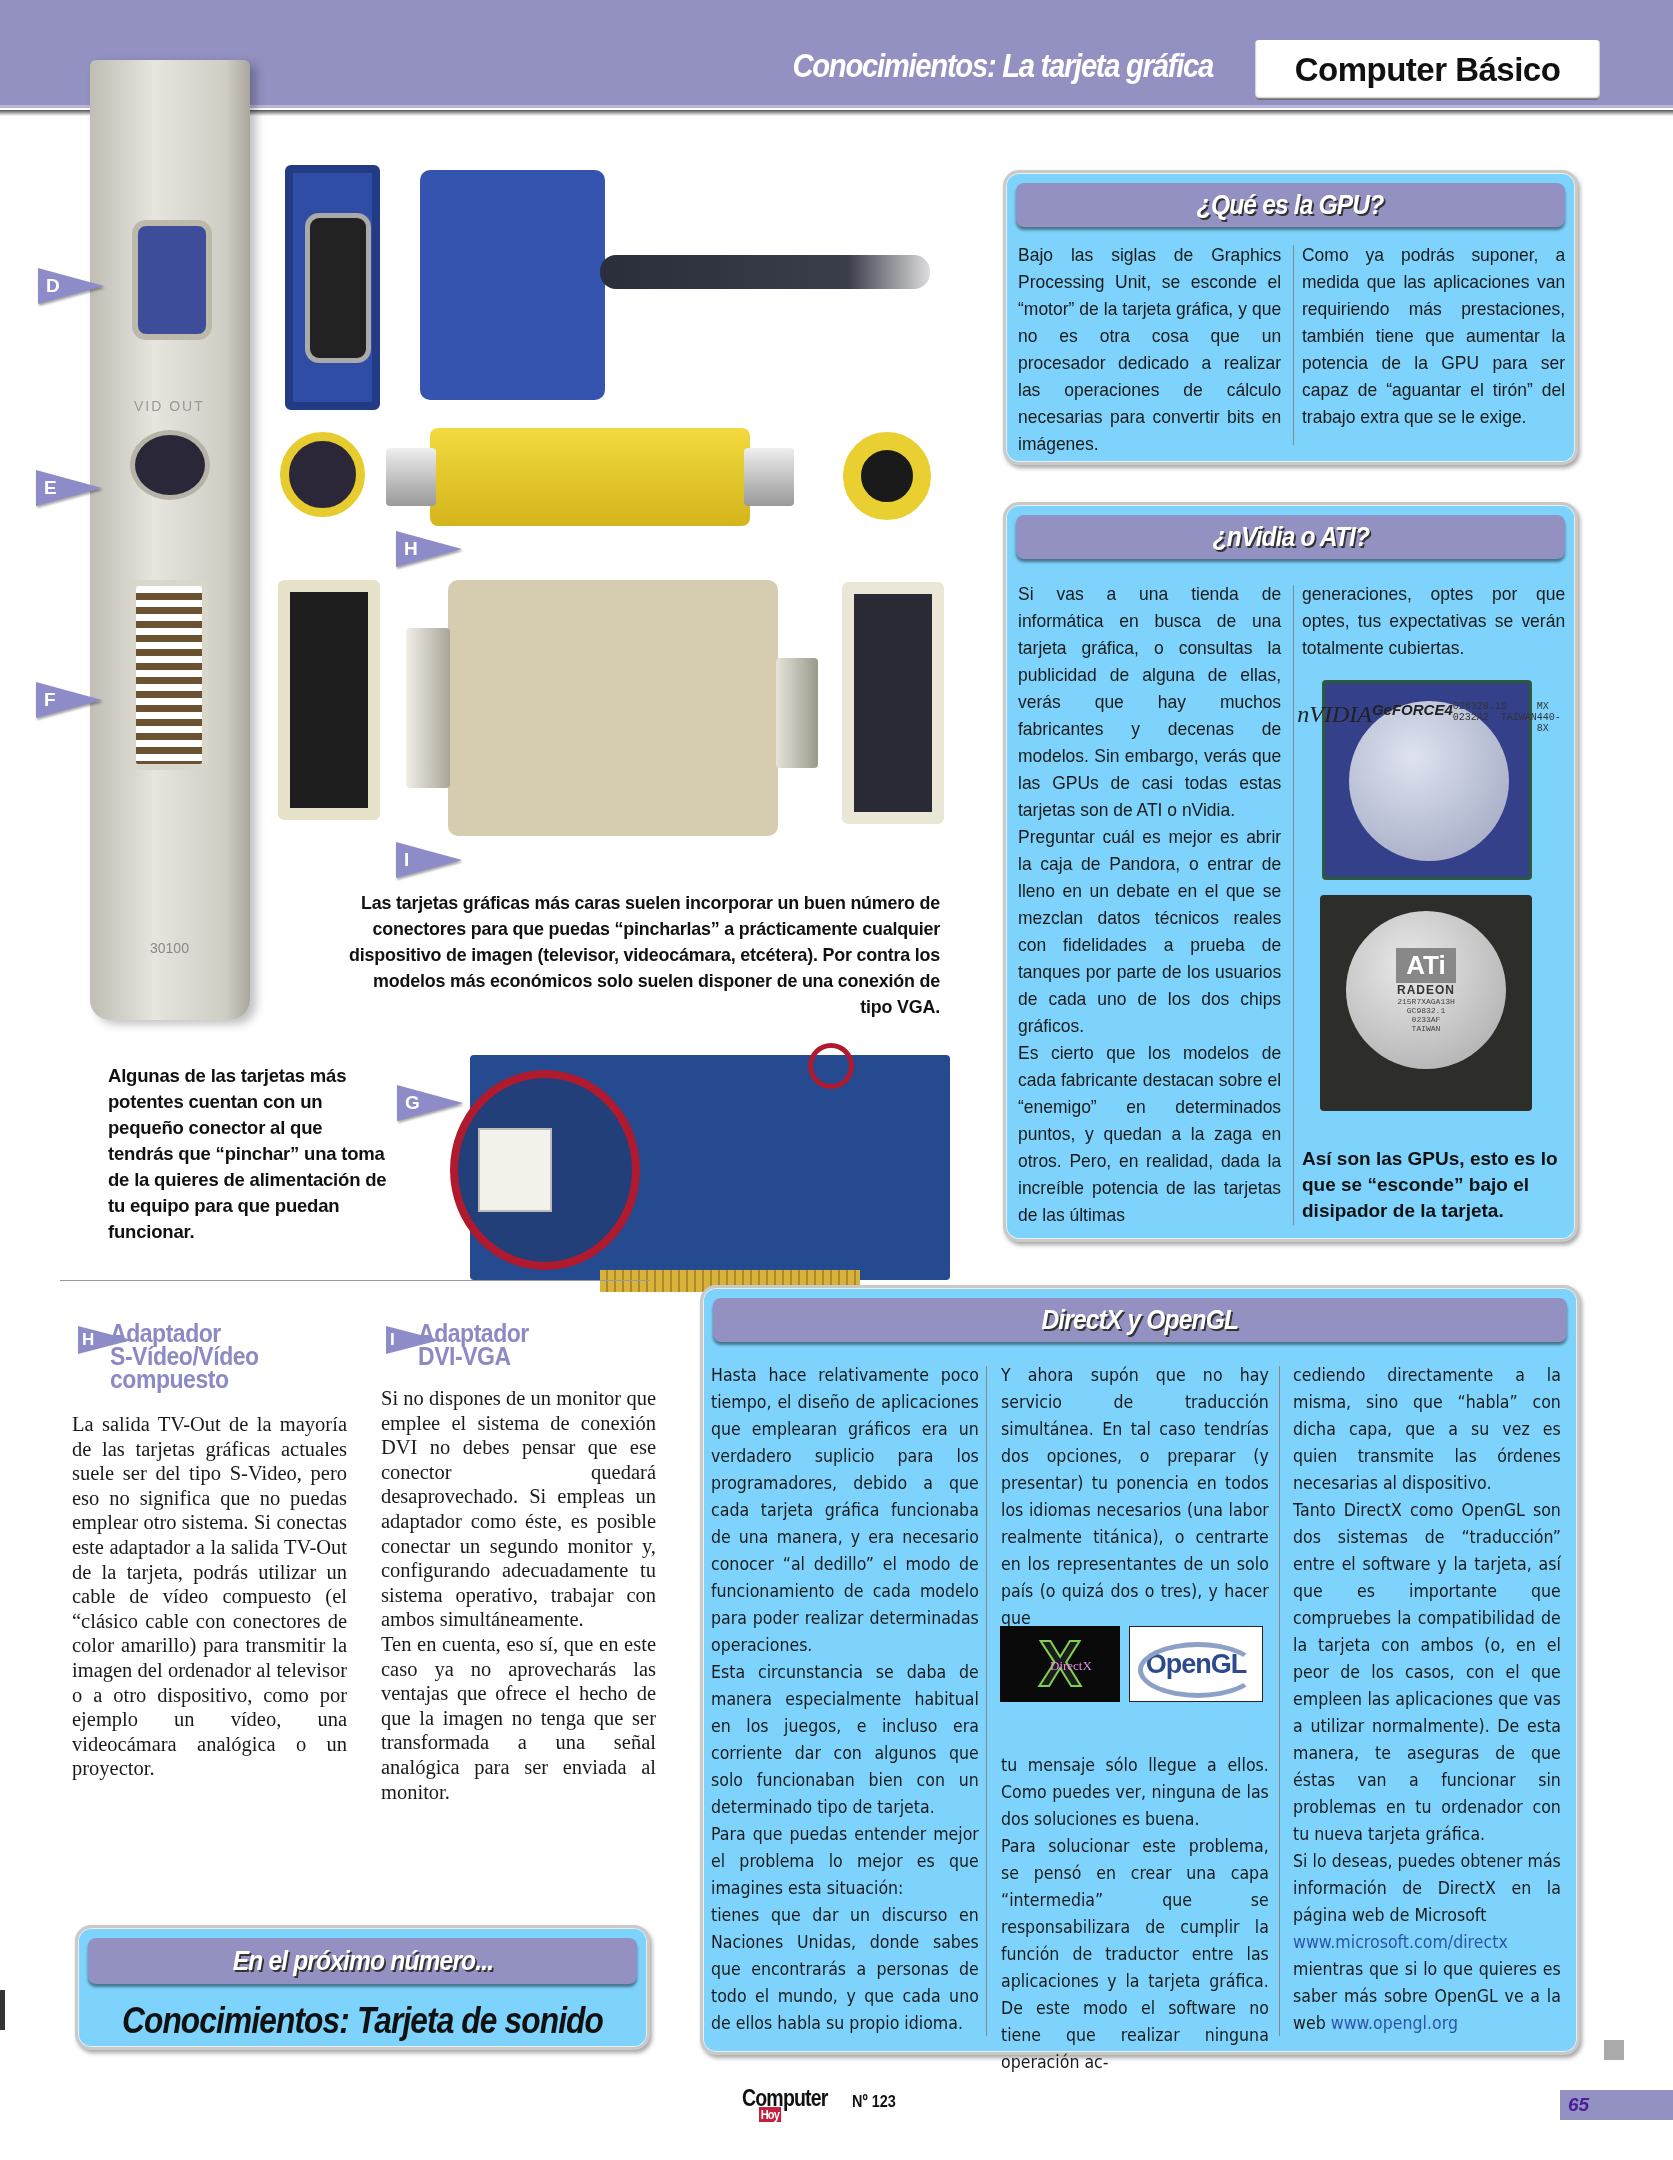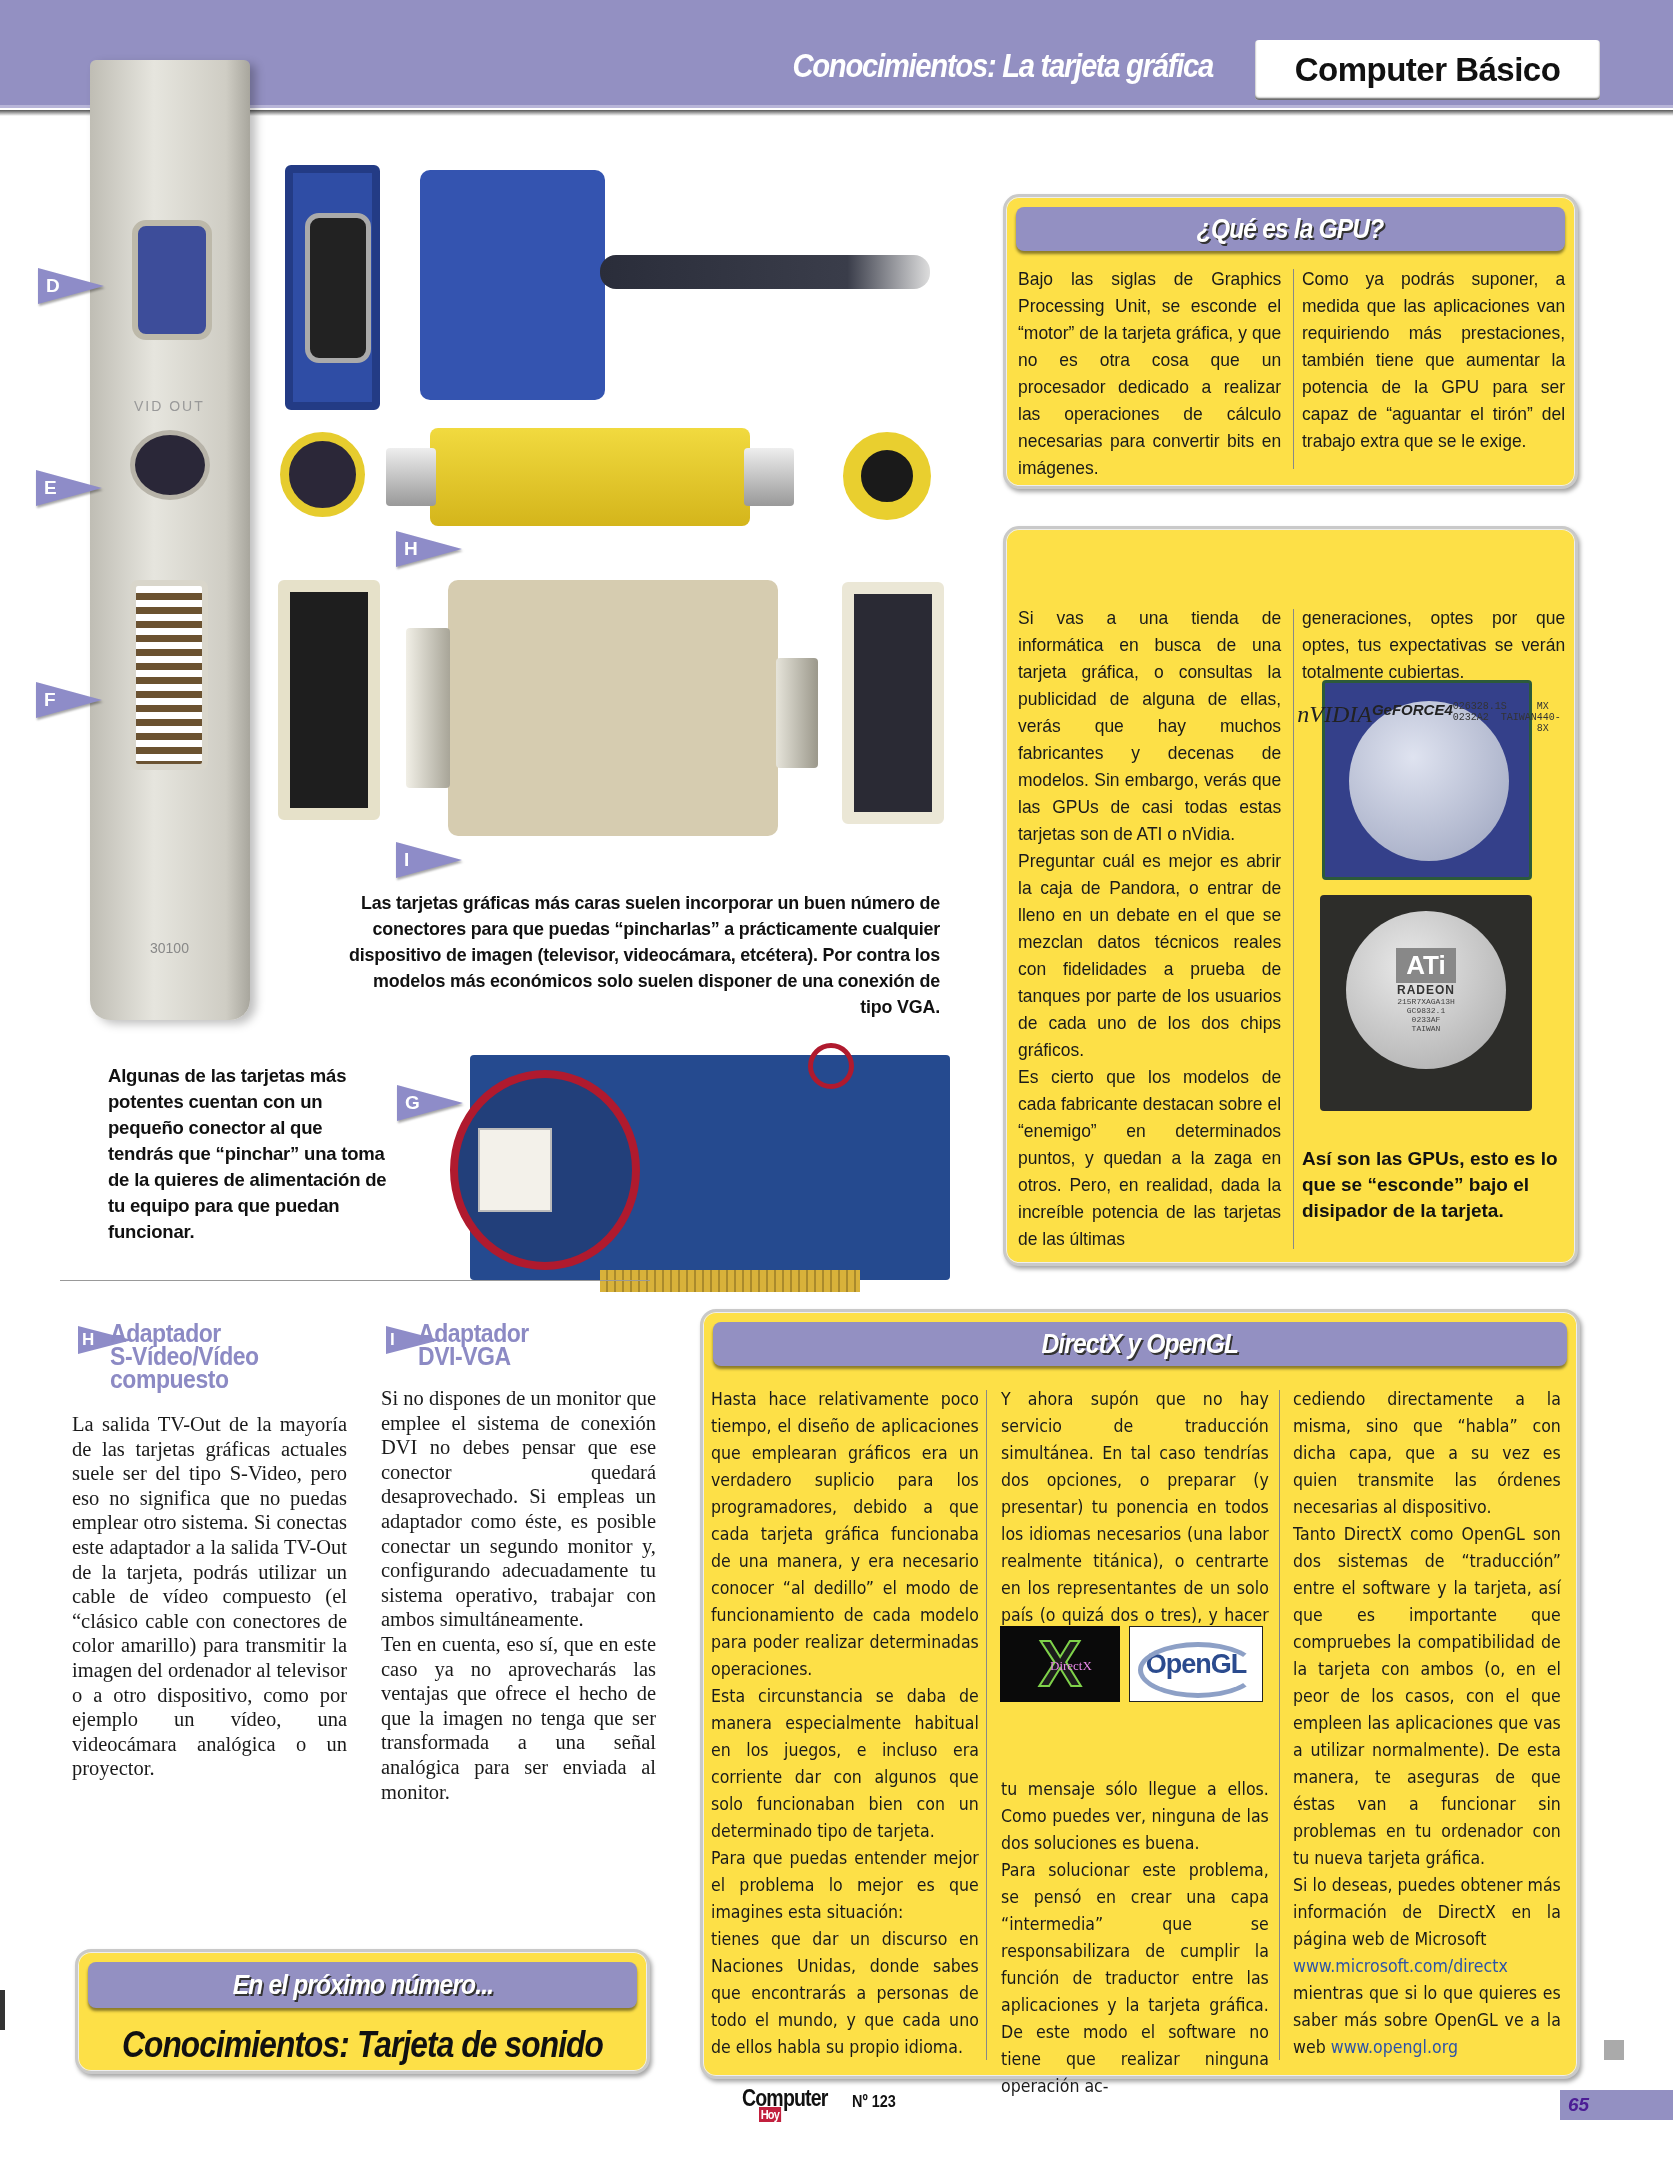--- a/index.html
+++ b/index.html
@@ -45,21 +45,21 @@
   .marker { position: absolute; width: 66px; height: 36px; }
   .marker .tri { position: absolute; left: 0; top: 0; width: 0; height: 0; border-top: 18px solid transparent; border-bottom: 18px solid transparent; border-left: 66px solid #8e8cc8; filter: drop-shadow(1px 2px 1px rgba(0,0,0,.35)); }
   .marker .lbl { position: absolute; left: 8px; top: 7px; font-weight: bold; font-size: 19px; color: #fff; }
 
   
   .caption { position: absolute; font-weight: bold; font-size: 19px; line-height: 26px; color: #111; letter-spacing: -0.2px; }
   .caption-ports { left: 300px; top: 890px; width: 640px; text-align: right; transform: scaleX(0.94); transform-origin: right top; }
   .caption-power { left: 108px; top: 1063px; width: 280px; font-size: 18.5px; line-height: 26px; }
 
   
-  .box { position: absolute; border: 3px solid #c9c9c9; border-radius: 16px; background: #fde047; box-shadow: 2px 3px 4px rgba(0,0,0,.35), inset 0 0 0 1px #eee; margin-top: 24px; }
+  .box { position: absolute; border: 3px solid #c9c9c9; border-radius: 16px; background: #7dd3fc; box-shadow: 2px 3px 4px rgba(0,0,0,.35), inset 0 0 0 1px #eee; }
   .box-head { position: absolute; left: 10px; top: 10px; right: 10px; height: 44px; background: #9390c2; border-radius: 8px; box-shadow: 0 3px 3px rgba(0,0,0,.45); display: flex; align-items: center; justify-content: center; }
   .box-head span { color: #fff; font-weight: bold; font-style: italic; font-size: 28px; letter-spacing: -1px; text-shadow: 2px 2px 0 #333; transform: scaleX(0.88); display: inline-block; }
   .col { position: absolute; font-size: 19px; line-height: 27px; color: #1a1a1a; text-align: justify; transform: scaleX(0.92); transform-origin: left top; }
   .col p { margin: 0; }
   .col-sep { position: absolute; width: 1px; background: #888; }
 
   .box-gpu { left: 1003px; top: 170px; width: 575px; height: 295px; }
   .box-nv  { left: 1003px; top: 502px; width: 575px; height: 740px; }
   .box-dx  { left: 700px;  top: 1285px; width: 880px; height: 770px; }
   .box-next { left: 75px; top: 1925px; width: 575px; height: 125px; padding-left: 29px; }
@@ -175,20 +175,23 @@
   <div class="col" style="left:12px;top:68px;width:286px;">
       <p>Bajo las siglas de Graphics Processing Unit, se esconde el “motor” de la tarjeta gráfica, y que no es otra cosa que un procesador dedicado a realizar las operaciones de cálculo necesarias para convertir bits en imágenes.</p>
     </div>
   <div class="col-sep" style="left:287px;top:72px;height:200px;"></div>
   <div class="col" style="left:296px;top:68px;width:286px;">
       <p>Como ya podrás suponer, a medida que las aplicaciones van requiriendo más prestaciones, también tiene que aumentar la potencia de la GPU para ser capaz de “aguantar el tirón” del trabajo extra que se le exige.</p>
     </div>
 </div>
 
 <div class="box box-nv">
+  <div class="box-head">
+      <span>¿nVidia o ATI?</span>
+    </div>
   <div class="col" style="left:12px;top:75px;width:286px;">
     <p>Si vas a una tienda de informática en busca de una tarjeta gráfica, o consultas la publicidad de alguna de ellas, verás que hay muchos fabricantes y decenas de modelos. Sin embargo, verás que las GPUs de casi todas estas tarjetas son de ATI o nVidia.</p>
     <p>Preguntar cuál es mejor es abrir la caja de Pandora, o entrar de lleno en un debate en el que se mezclan datos técnicos reales con fidelidades a prueba de tanques por parte de los usuarios de cada uno de los dos chips gráficos.</p>
     <p>Es cierto que los modelos de cada fabricante destacan sobre el “enemigo” en determinados puntos, y quedan a la zaga en otros. Pero, en realidad, dada la increíble potencia de las tarjetas de las últimas</p>
   </div>
   <div class="col-sep" style="left:287px;top:80px;height:640px;"></div>
   <div class="col" style="left:296px;top:75px;width:286px;">
       <p>generaciones, optes por que optes, tus expectativas se verán totalmente cubiertas.</p>
     </div>
 </div>

